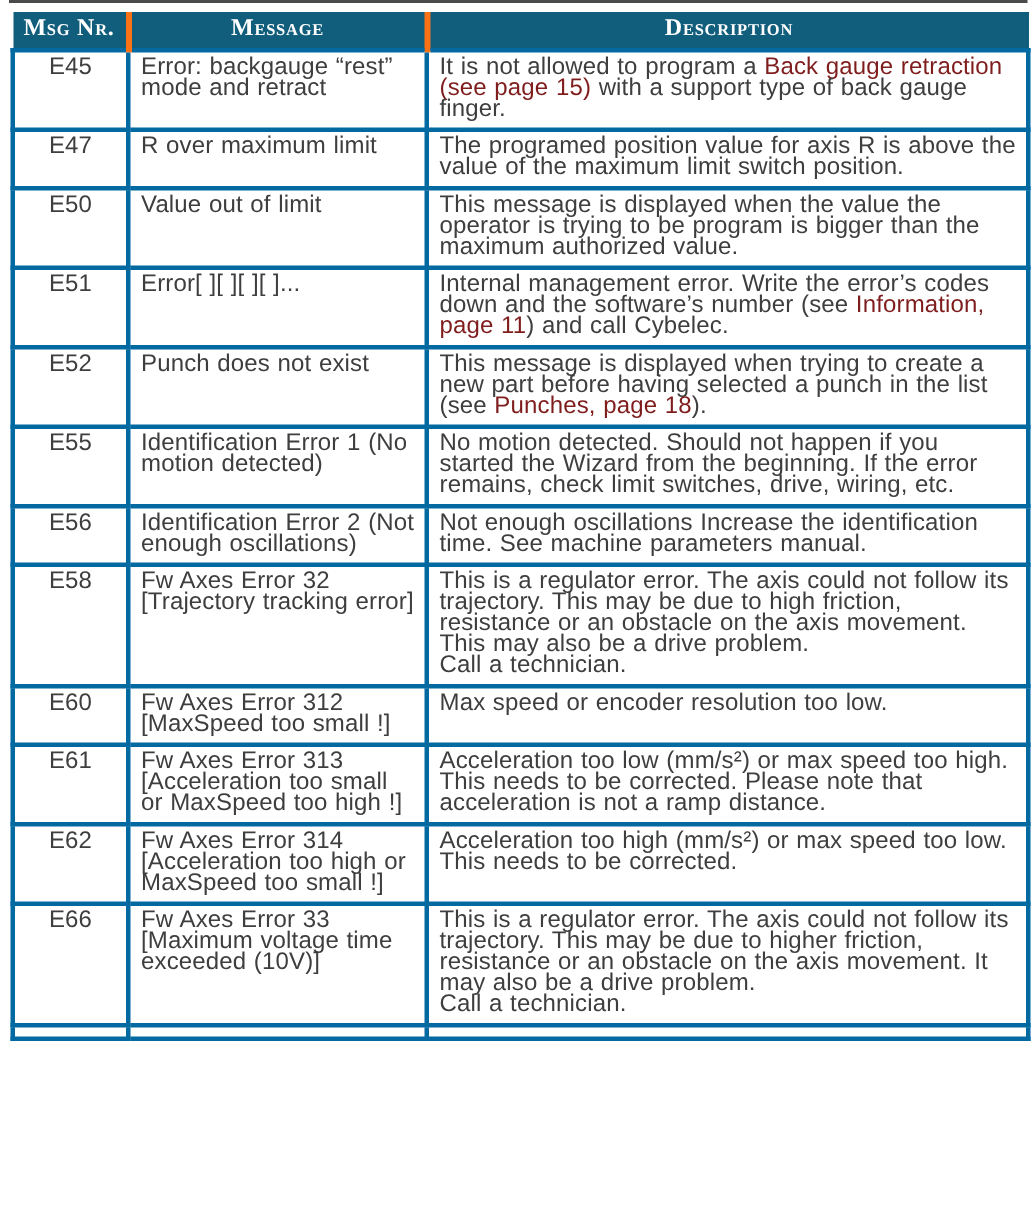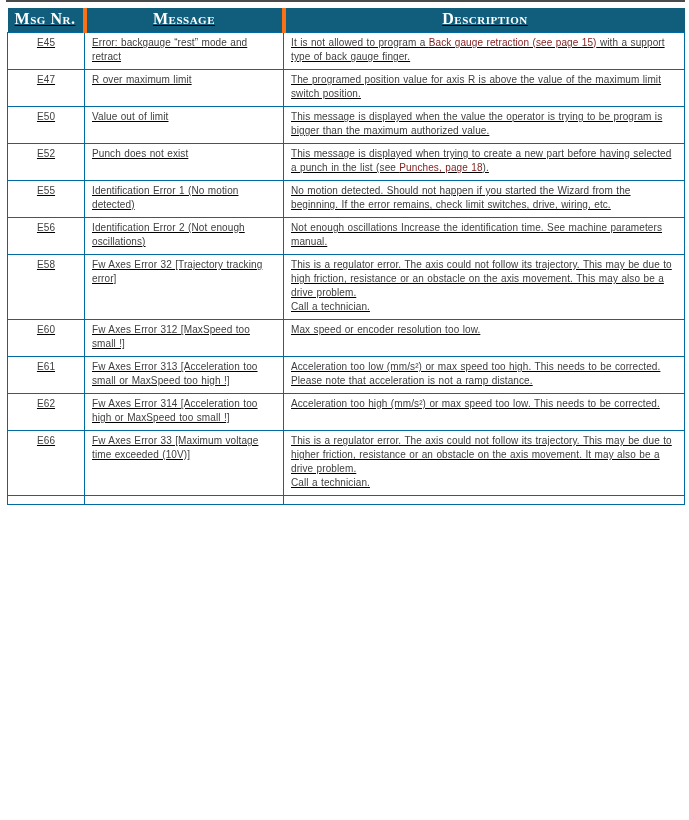--- a/index.html
+++ b/index.html
@@ -23,44 +23,43 @@
     background: #4a4a4a;
   }
 
   table.err {
     position: absolute;
     top: 8px;
     left: 7px;
     width: 677px;
     border-collapse: collapse;
     table-layout: fixed;
-    text-decoration: underline;
   }
   col.w-msg     { width: 77px; }
   col.w-message { width: 199px; }
   col.w-desc    { width: 401px; }
 
   thead th {
     background: #115e7c;
     color: #ffffff;
     font-family: "Liberation Serif", serif;
     font-variant: small-caps;
     font-weight: bold;
     font-size: 16px;
     letter-spacing: 0.5px;
     text-align: center;
     padding: 2px 0 4px 0;
     border: none;
   }
   thead th + th { border-left: 4px solid #f97316; }
 
   tbody td {
-    border: 1px solid #0369a1;
+    border: 3px solid #0369a1;
     vertical-align: top;
-    font-size: 10px;
+    font-size: 16px;
     line-height: 14px;
     color: #3e3e3e;
     padding: 3px 6px 5px 7px;
     letter-spacing: 0.1px;
     word-spacing: 0.5px;
   }
   tbody td.c-msg {
     text-align: center;
     padding-left: 2px;
     padding-right: 2px;
@@ -98,20 +97,25 @@
           <td class="c-msg">E47</td>
           <td class="c-message">R over maximum limit</td>
           <td class="c-desc"><span>The programed position value for axis R is above the value of the maximum limit switch position.</span></td>
         </tr>
         <tr>
           <td class="c-msg">E50</td>
           <td class="c-message">Value out of limit</td>
           <td class="c-desc"><span>This message is displayed when the value the operator is trying to be program is bigger than the maximum authorized value.</span></td>
         </tr>
         <tr>
+          <td class="c-msg">E51</td>
+          <td class="c-message">Error[ ][ ][ ][ ]...</td>
+          <td class="c-desc"><span>Internal management error. Write the error’s codes down and the software’s number (see </span><span class="link">Information, page 11</span><span>) and call Cybelec.</span></td>
+        </tr>
+        <tr>
           <td class="c-msg">E52</td>
           <td class="c-message">Punch does not exist</td>
           <td class="c-desc"><span>This message is displayed when trying to create a new part before having selected a punch in the list (see </span><span class="link">Punches, page 18</span><span>).</span></td>
         </tr>
         <tr>
           <td class="c-msg">E55</td>
           <td class="c-message">Identification Error 1 (No motion detected)</td>
           <td class="c-desc"><span>No motion detected. Should not happen if you started the Wizard from the beginning. If the error remains, check limit switches, drive, wiring, etc.</span></td>
         </tr>
         <tr>

